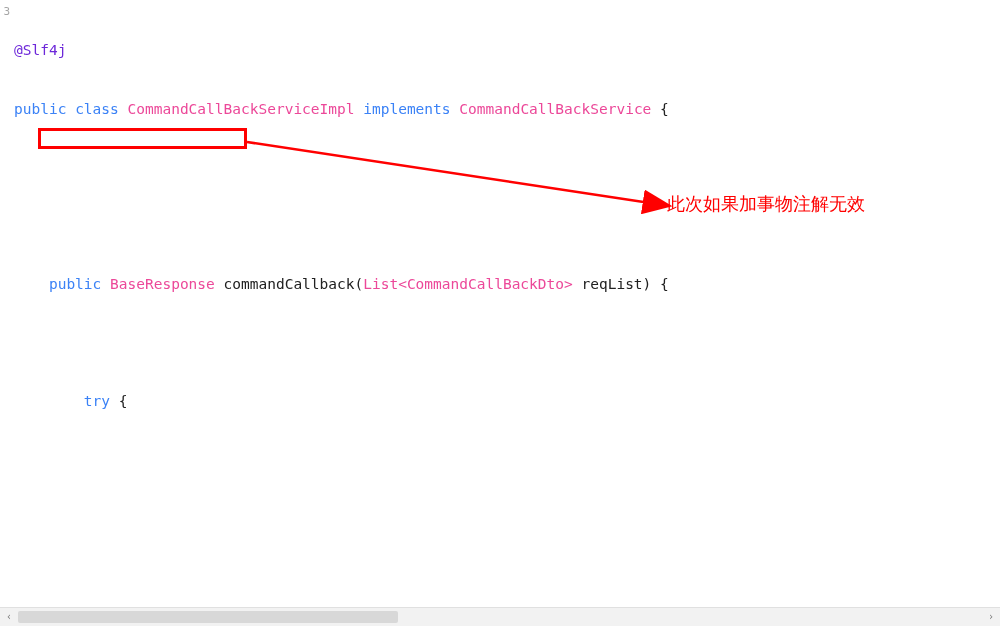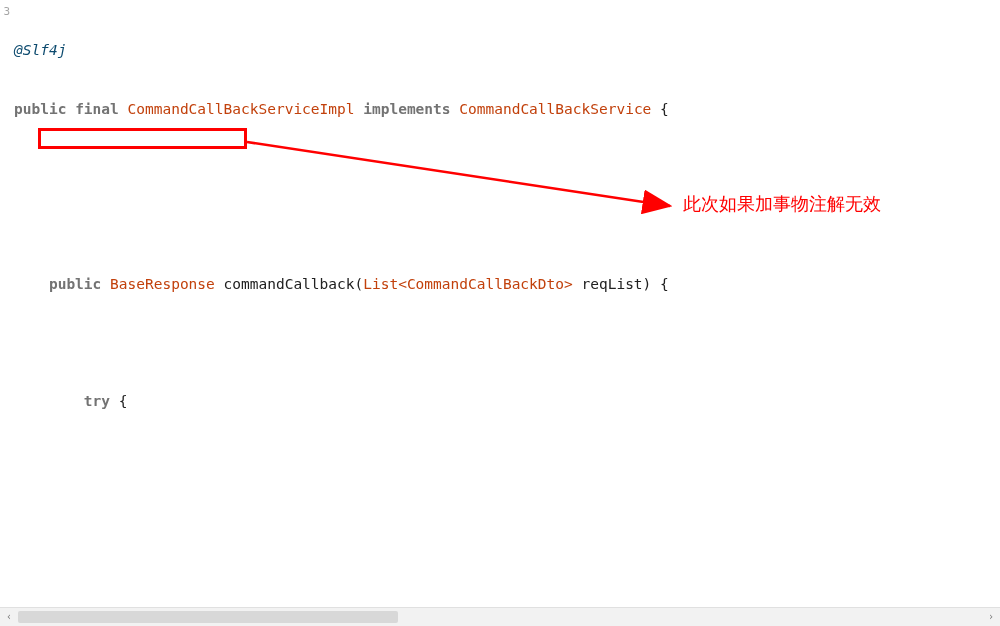--- a/index.html
+++ b/index.html
@@ -41,23 +41,23 @@
     top: 2px;
     width: 980px;
     white-space: pre;
     font-family: inherit;
     color: #212121;
   }
   .code-line {
     height: 19.5px;
     position: relative;
   }
-  .tk-annot   { color: #0c4a6e; font-style: italic; }
-  .tk-keyword { color: #737373; font-weight: bold; }
-  .tk-type    { color: #c2410c; }
+  .tk-annot   { color: #6d28d9; }
+  .tk-keyword { color: #3b82f6; font-weight: normal; }
+  .tk-type    { color: #ec4899; }
   .tk-field   { color: #871094; }
   .tk-param   { color: #212121; }
 
   .redbox {
     position: absolute;
     border: 3px solid #ff0000;
     background: transparent;
     pointer-events: none;
   }
   .annotation-text {
@@ -109,21 +109,21 @@
 <body>
 
 <div class="editor">
 
   <div class="gutter">
     <div>3</div>
   </div>
 
   <div class="code">
     <div class="code-line"><span class="tk-annot">@Slf4j</span></div>
-    <div class="code-line"><span class="tk-keyword">public</span> <span class="tk-keyword">final</span> <span class="tk-type">CommandCallBackServiceImpl</span> <span class="tk-keyword">implements</span> <span class="tk-type">CommandCallBackService</span><span> {</span></div>
+    <div class="code-line"><span class="tk-keyword">public</span> <span class="tk-keyword">class</span> <span class="tk-type">CommandCallBackServiceImpl</span> <span class="tk-keyword">implements</span> <span class="tk-type">CommandCallBackService</span><span> {</span></div>
     <div class="code-line"><span></span></div>
     <div class="code-line"><span></span></div>
     <div class="code-line"><span>    </span><span class="tk-keyword">public</span> <span class="tk-type">BaseResponse</span> <span>commandCallback</span><span>(</span><span class="tk-type">List&lt;CommandCallBackDto&gt;</span> <span class="tk-param">reqList</span><span>)</span><span> {</span></div>
     <div class="code-line"><span></span></div>
     <div class="code-line"><span>        </span><span class="tk-keyword">try</span><span> {</span></div>
     
     
     
     
     
@@ -148,21 +148,21 @@
 
   <svg class="arrow" style="left:0; top:0;" width="1000" height="605">
     <defs>
       <marker id="ah" markerWidth="12" markerHeight="10" refX="11" refY="5" orient="auto">
         <path d="M0,0 L12,5 L0,10 Z" fill="#ff0000"></path>
       </marker>
     </defs>
     <line x1="247" y1="142" x2="670" y2="206" stroke="#ff0000" stroke-width="2.5" marker-end="url(#ah)"></line>
   </svg>
 
-  <div class="annotation-text" style="left:683px; top:195px;">此次如果加事物注解无效</div>
+  <div class="annotation-text" style="left:667px; top:195px;">此次如果加事物注解无效</div>
 
 </div>
 
 <div class="hscroll">
   <div class="hscroll-btn">
       <span>‹</span>
     </div>
   <div class="hscroll-track">
     <div class="hscroll-thumb"></div>
   </div>

